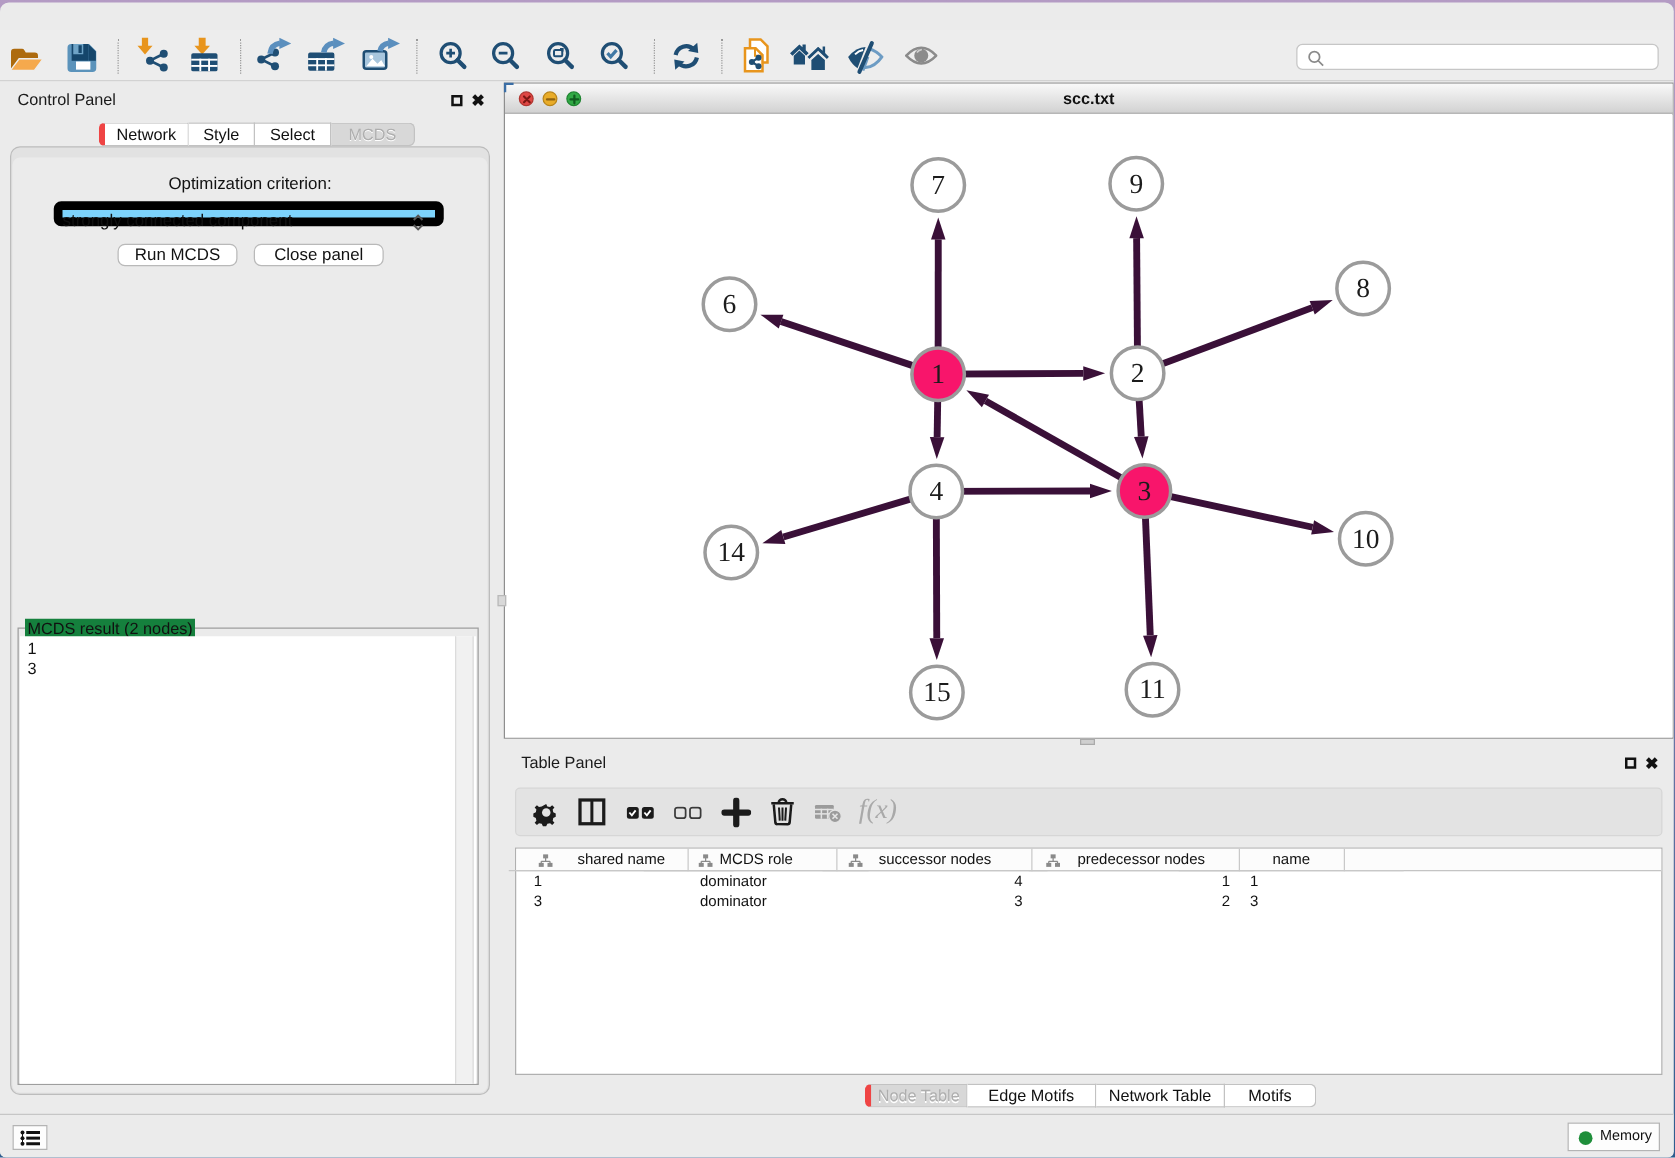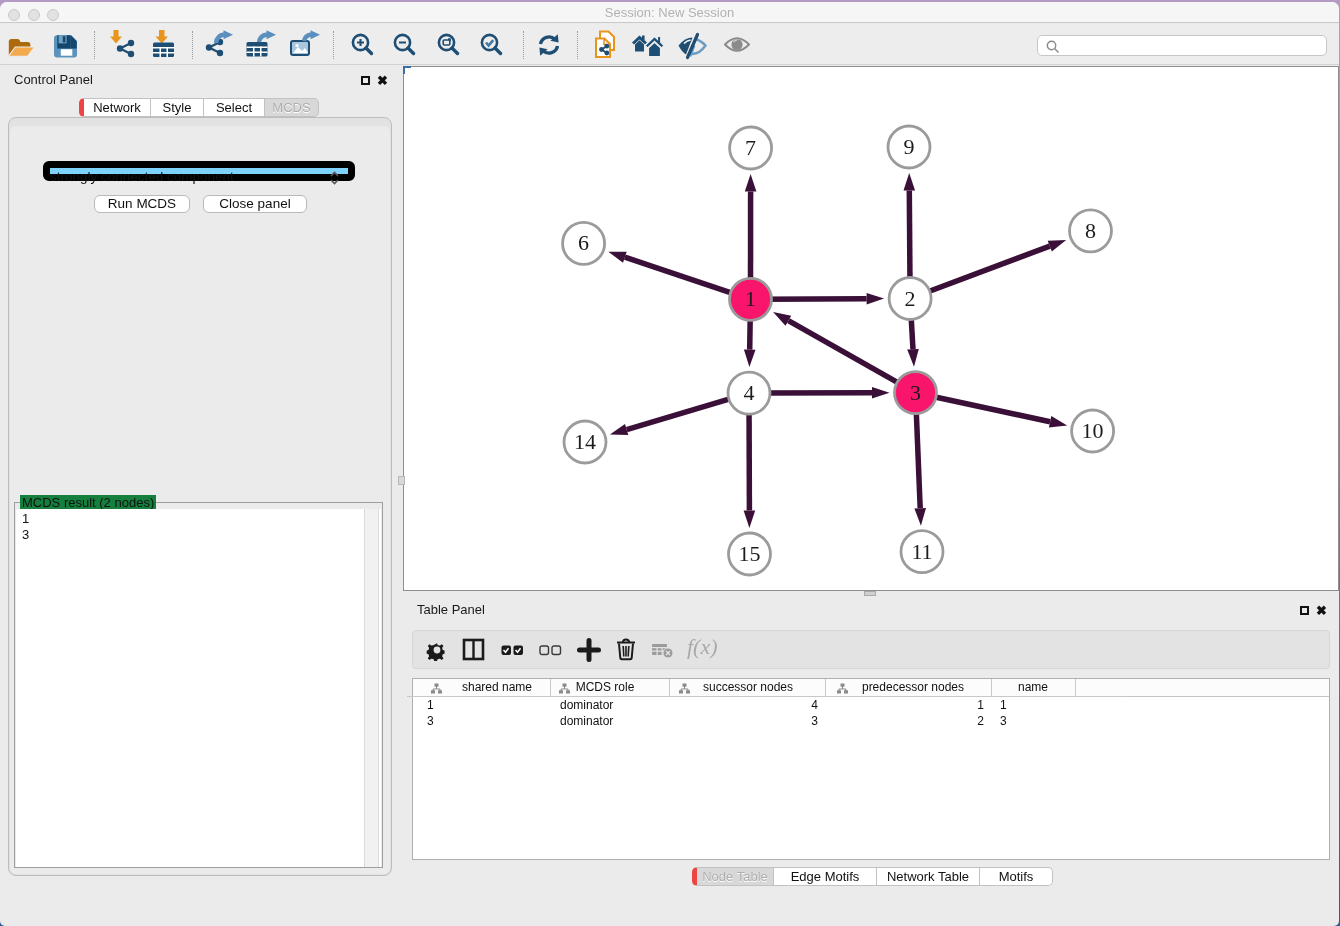--- a/index.html
+++ b/index.html
@@ -48,26 +48,20 @@
 .td { position:absolute; font-size:12px; color:#111; height:16px; line-height:16px; }
 
 .statusbar { position:absolute; left:0; top:889px; width:100%; height:35px; border-top:1px solid #c6c6c6; background:#ebebeb; }
 .list-btn { position:absolute; left:10px; top:8px; width:28px; height:20px; background:#fdfdfd; border:1px solid #b4b4b4; }
 .mem-btn { position:absolute; right:11px; top:6px; width:74px; height:23px; background:#fdfdfd; border:1px solid #b4b4b4; font-size:11.5px; color:#111; }
 </style>
 </head>
 <body>
 <div class="window">
 
-  <div class="titlebar">
-    <div class="tl" style="left:8px"></div>
-    <div class="tl" style="left:28px"></div>
-    <div class="tl" style="left:47px"></div>
-    <div class="title-text">Session: New Session</div>
-  </div>
 
   <div class="toolbar" id="toolbar">
     <svg class="tbi" style="left:8px; top:12px;" width="28" height="23" viewBox="0 0 28 23">
         <path d="M0.8,20 V5.6 a2.6,2.6 0 0 1 2.6,-2.6 h6.2 a2.2,2.2 0 0 1 1.9,1.1 l1.1,1.9 h7.2 a2.6,2.6 0 0 1 2.6,2.6 v3.4 h-14 l-7,8 z" fill="#ad6a0d"></path>
         <path d="M0.3,20.3 L7.3,11 h19.2 l-7,9.3 z" fill="#f5a94d" stroke="#ededed" stroke-width="1.1"></path>
       </svg>
     <svg class="tbi" style="left:53px; top:10px;" width="25" height="24" viewBox="0 0 25 24">
         <path d="M1,4.2 a3,3 0 0 1 3,-3 h14.3 l5.7,5.7 V20.5 a3,3 0 0 1 -3,3 H4 a3,3 0 0 1 -3,-3 z" fill="#5b93bb"></path>
         <path d="M4.3,1.2 h13.5 V14.5 H4.3 z M18,1.5 l5.7,5.7 V14.5 H18 z" fill="#15466b"></path>
         <rect x="5.6" y="1.2" width="8" height="8.2" fill="#6ea3c6"></rect>
@@ -194,44 +188,63 @@
       </div>
   </div>
 
   <div class="cp-header-text">Control Panel</div>
   <div class="panel-float" style="left:361px; top:74px;"></div>
   <div class="panel-close" style="left:377px; top:71px;">✖</div>
   <div class="seg" style="left:79px; top:96px;">
     <span style="width:72px;">Network</span>
       <span style="width:53px;">Style</span>
       <span style="width:61px;">Select</span>
-      <span class="sel" style="width:54px;">MCDS</span>
+      <span class="sel" style="width:67px;">MCDS</span>
   </div>
   <div class="cp-pane"></div>
   <div class="cp-inner"></div>
+  <div class="opt-label">Optimization criterion:</div>
   <div class="cp-select">strongly connected component
     <svg width="11" height="14" viewBox="0 0 11 14" style="position:absolute; right:8px; top:2.5px;">
       <path d="M2 5 L5.5 1.5 L9 5" fill="none" stroke="#555" stroke-width="1.6"></path>
       <path d="M2 9 L5.5 12.5 L9 9" fill="none" stroke="#555" stroke-width="1.6"></path>
     </svg>
   </div>
   <div class="cp-btn" style="left:94px; width:96px;">Run MCDS</div>
   <div class="cp-btn" style="left:203px; width:104px;">Close panel</div>
   <div class="fieldset">
     <div class="fieldset-legend">MCDS result (2 nodes)</div>
     <div class="fs-white">
       <div class="fs-text">1<br>3</div>
       <div class="fs-scroll"></div>
     </div>
   </div>
 
   <div class="netwin">
     <svg width="8" height="8" viewBox="0 0 8 8" style="position:absolute;left:-1px;top:-1px;z-index:5;">
         <path d="M0,0 h8 v2 h-6 v6 h-2 z" fill="#3b6ea5"></path>
       </svg>
+    <div class="net-titlebar">
+      <div class="mac" style="left:11px; background:#df4744; border:0.5px solid #b13631;">
+          <svg width="11" height="11" viewBox="0 0 11 11" style="position:absolute;left:0;top:0;">
+            <path d="M3.2,3.2 L7.8,7.8 M7.8,3.2 L3.2,7.8" stroke="#7c1713" stroke-width="1.7" stroke-linecap="round"></path>
+          </svg>
+        </div>
+      <div class="mac" style="left:30px; background:#e9ac29; border:0.5px solid #b9851a;">
+          <svg width="11" height="11" viewBox="0 0 11 11" style="position:absolute;left:0;top:0;">
+            <path d="M2.6,5.5 h5.8" stroke="#8e6210" stroke-width="1.8" stroke-linecap="round"></path>
+          </svg>
+        </div>
+      <div class="mac" style="left:49px; background:#31a945; border:0.5px solid #1f8531;">
+          <svg width="11" height="11" viewBox="0 0 11 11" style="position:absolute;left:0;top:0;">
+            <path d="M5.5,2.4 v6.2 M2.4,5.5 h6.2" stroke="#115c20" stroke-width="1.8" stroke-linecap="round"></path>
+          </svg>
+        </div>
+      <div class="net-title">scc.txt</div>
+    </div>
     <div class="canvas">
       <svg id="graph" width="934" height="498" viewBox="0 0 934 498">
       <g stroke="#3a1038" stroke-width="5.5" fill="none">
       <line x1="346.5" y1="207.3" x2="346.6" y2="99.5"></line>
       <line x1="346.5" y1="207.3" x2="220.8" y2="165.2"></line>
       <line x1="346.5" y1="207.3" x2="462.6" y2="206.7"></line>
       <line x1="346.5" y1="207.3" x2="345.7" y2="257.6"></line>
       <line x1="506.1" y1="206.5" x2="505.3" y2="98.5"></line>
       <line x1="506.1" y1="206.5" x2="645.8" y2="154.1"></line>
       <line x1="506.1" y1="206.5" x2="509.0" y2="257.3"></line>
@@ -388,13 +401,32 @@
       <div class="td" style="left:587px; top:34px;">3</div>
     </div>
     <div class="seg" style="left:289px; top:268px;">
       <span class="sel" style="width:82px;">Node Table</span>
         <span style="width:103px;">Edge Motifs</span>
         <span style="width:103px;">Network Table</span>
         <span style="width:73px;">Motifs</span>
     </div>
   </div>
 
+  <div class="statusbar">
+    <div class="list-btn">
+        <svg width="16" height="13" viewBox="0 0 16 13" style="position:absolute; left:5px; top:3px;">
+          <g fill="#111">
+            <circle cx="2" cy="2" r="1.6"></circle>
+            <circle cx="2" cy="6.5" r="1.6"></circle>
+            <circle cx="2" cy="11" r="1.6"></circle>
+            <rect x="5" y="0.8" width="11" height="2.4"></rect>
+            <rect x="5" y="5.3" width="11" height="2.4"></rect>
+            <rect x="5" y="9.8" width="11" height="2.4"></rect>
+          </g>
+          <line x1="2" y1="2" x2="2" y2="11" stroke="#111" stroke-width="0.8"></line>
+        </svg>
+      </div>
+    <div class="mem-btn">
+        <span style="position:absolute;left:8px;top:5.5px;width:11px;height:11px;border-radius:50%;background:#1e8e3a;"></span>
+        <span style="position:absolute;left:25px;top:4px;">Memory</span>
+      </div>
+  </div>
 </div>
 
 </body></html>

